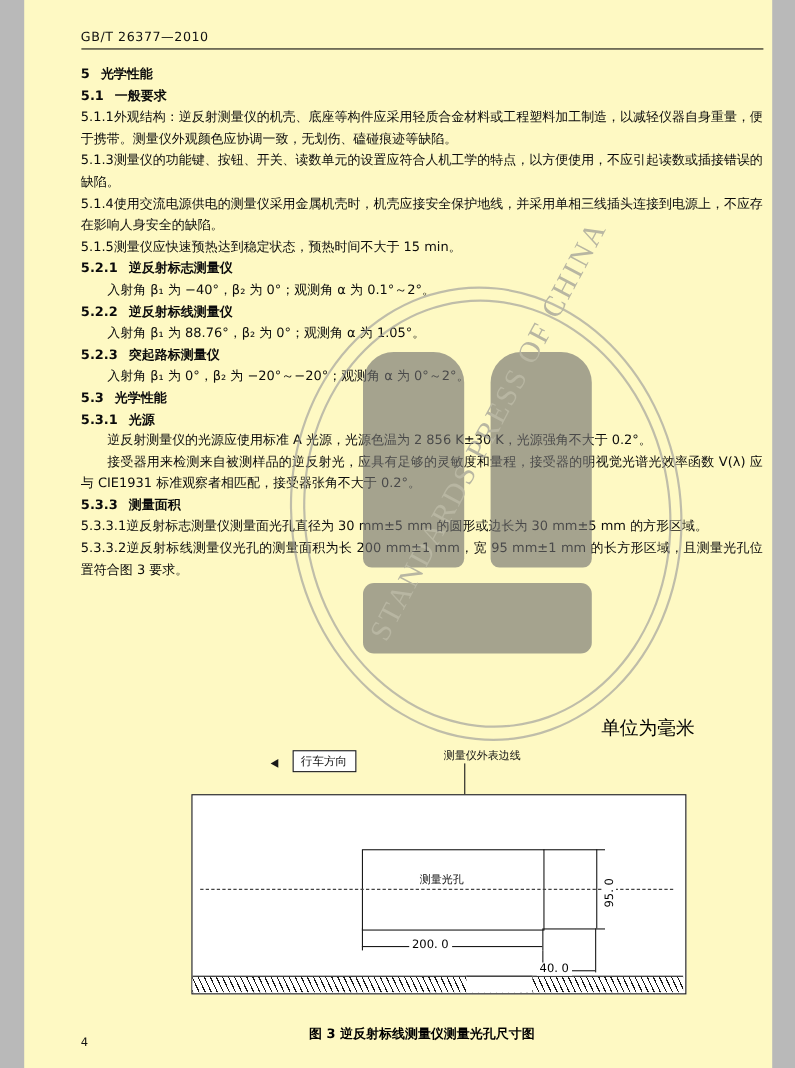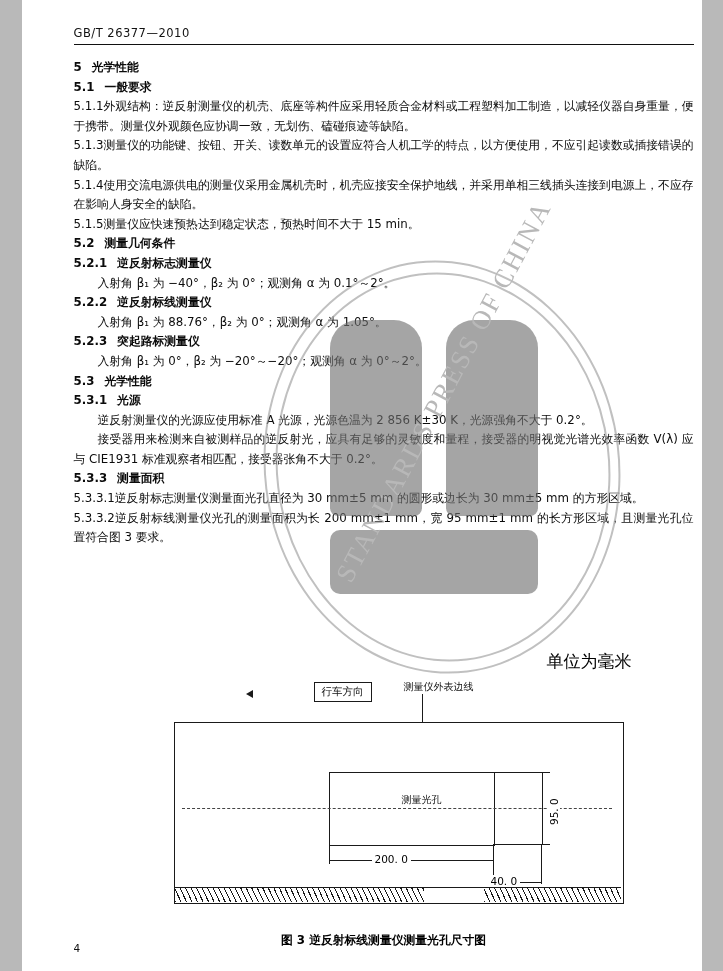--- a/index.html
+++ b/index.html
@@ -7,21 +7,21 @@
     padding: 0;
     background: #b9b9b9;
   }
   body {
     font-family: "DejaVu Sans", "Liberation Sans", sans-serif;
   }
   .page {
     position: relative;
     width: 680px;
     height: 971px;
-    background: #ffffff;
+    background: #fef9c3;
     overflow: hidden;
     margin: 0 auto;
     box-sizing: border-box;
   }
   .content {
     position: absolute;
     left: 52px;
     top: 0;
     width: 620px;
     height: 971px;
@@ -187,21 +187,20 @@
     white-space: nowrap;
   }
   .lbl-box {
     position: absolute;
     font-size: 10.5px;
     color: #111;
     border: 1px solid #1a1a1a;
     padding: 2px 7px;
     background: #fff;
     white-space: nowrap;
-    margin-left: 48px;
   }
   .arrow-left {
     position: absolute;
     left: 172px;
     top: 40px;
     width: 0; height: 0;
     border-top: 4px solid transparent;
     border-bottom: 4px solid transparent;
     border-right: 7px solid #1a1a1a;
   }
@@ -277,23 +276,20 @@
       </p>
 
       <p class="p">
         <span class="num">5.1.4</span><span>使用交流电源供电的测量仪采用金属机壳时，机壳应接安全保护地线，并采用单相三线插头连接到电源上，不应存在影响人身安全的缺陷。</span>
       </p>
 
       <p class="p">
         <span class="num">5.1.5</span><span>测量仪应快速预热达到稳定状态，预热时间不大于 15 min。</span>
       </p>
 
-      <p class="sec-line bold h3">
-        <span class="num">5.2</span><span>测量几何条件</span>
-      </p>
 
       <p class="sec-line bold h4">
         <span class="num">5.2.1</span><span>逆反射标志测量仪</span>
       </p>
       <p class="p indent">入射角 β₁ 为 −40°，β₂ 为 0°；观测角 α 为 0.1°～2°。</p>
 
       <p class="sec-line bold h4">
         <span class="num">5.2.2</span><span>逆反射标线测量仪</span>
       </p>
       <p class="p indent">入射角 β₁ 为 88.76°，β₂ 为 0°；观测角 α 为 1.05°。</p>
@@ -346,21 +342,21 @@
       <div class="lbl-box" style="left:192px; top:32px;">行车方向</div>
       <div class="arrow-left"></div>
 
       <div class="lbl" style="left:330px; top:30px;">测量仪外表边线</div>
       <div class="leader" style="left:348px; top:44px; width:1px; height:30px;"></div>
 
       <div class="fig-box"></div>
       <div class="inner-rect"></div>
       <div class="centerline"></div>
 
-      <div class="lbl" style="left:308px; top:143px;margin-left:20px;">测量光孔</div>
+      <div class="lbl" style="left:308px; top:143px;">测量光孔</div>
 
       <div class="hatch"></div>
       <div class="hatch-gap"></div>
 
       <div class="dim-v" style="left:468px; top:122px; height:72px;"></div>
       <div class="dim-h" style="left:420px; top:122px; width:56px;"></div>
       <div class="dim-h" style="left:420px; top:194px; width:56px;"></div>
       <div class="dim-label vert" style="left:474px; top:178px;">95. 0</div>
 
       <div class="dim-h" style="left:255px; top:210px; width:164px;"></div>

